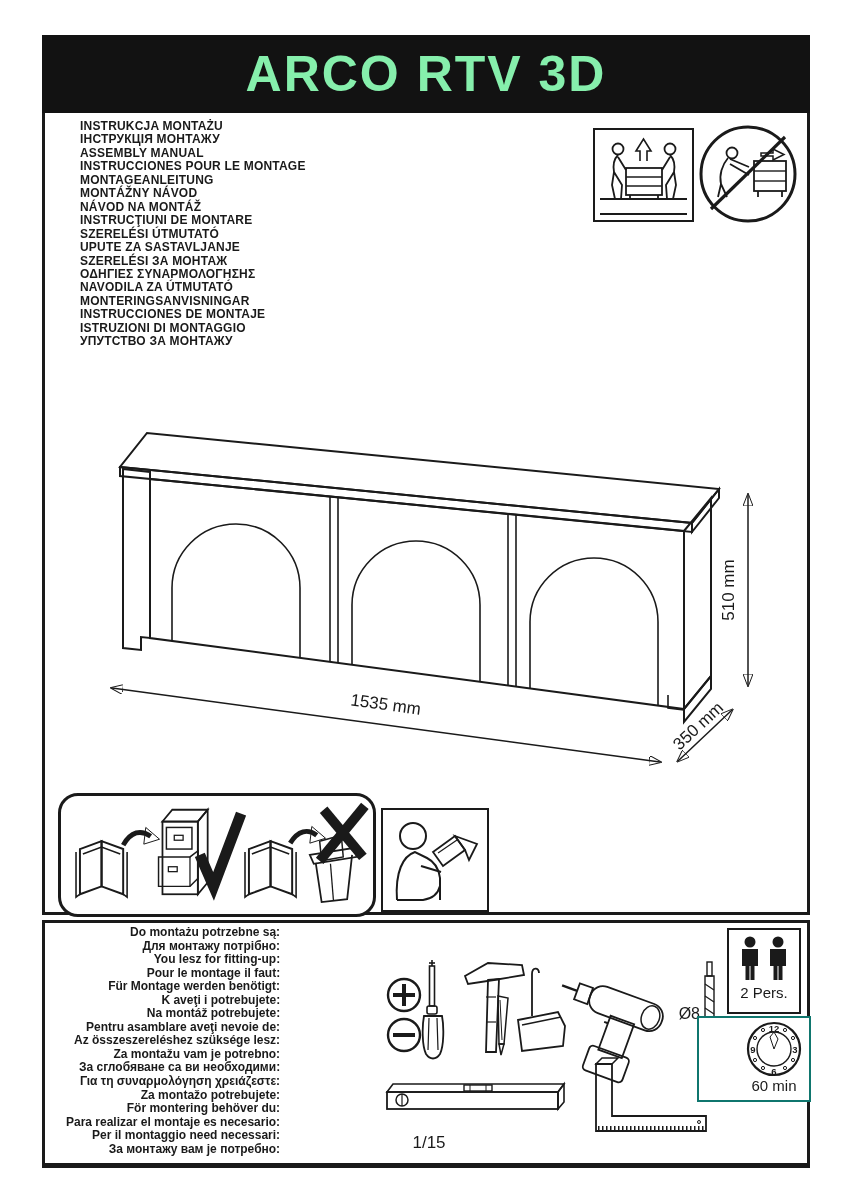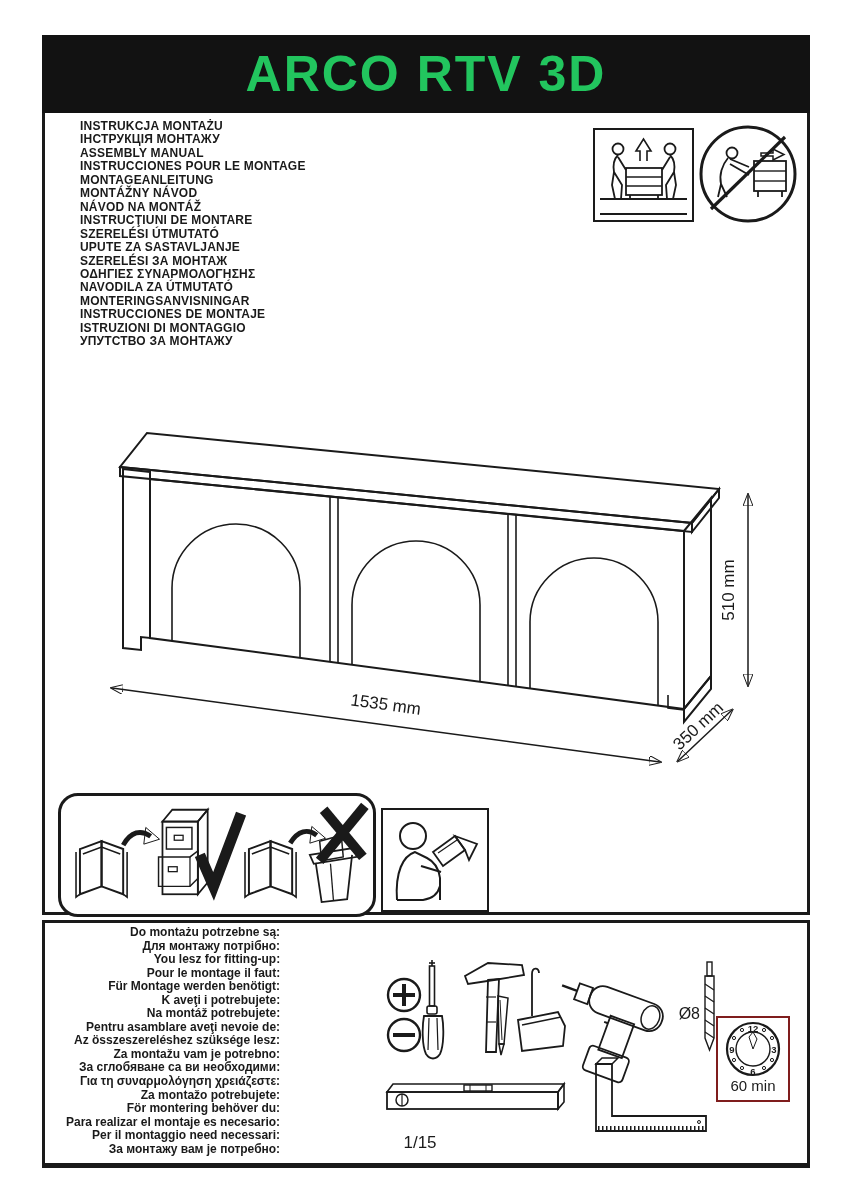--- a/index.html
+++ b/index.html
@@ -2,39 +2,39 @@
 <html><head>
 <meta charset="utf-8">
 <style>
   html,body{margin:0;padding:0;background:#fff;}
   .page{position:relative;width:849px;height:1200px;background:#fff;overflow:hidden;
         font-family:"Liberation Sans",sans-serif;color:#1a1a1a;}
   .main-frame{position:absolute;left:42px;top:35px;width:762px;height:874px;
               border:3px solid #1a1a1a;background:#fff;}
   .title-bar{position:absolute;left:42px;top:35px;width:762px;height:72px;background:#121212;
              border:3px solid #121212;display:flex;align-items:center;justify-content:center;}
-  .title-bar span{color:#22c55e;font-size:50px;font-weight:bold;letter-spacing:2px;}
+  .title-bar span{color:#86efac;font-size:50px;font-weight:bold;letter-spacing:2px;}
   .lang-list{position:absolute;left:80px;top:120px;font-size:12px;font-weight:bold;
              line-height:13.45px;letter-spacing:.2px;white-space:nowrap;}
   .lang-list2{position:absolute;left:66px;top:926px;font-size:12px;font-weight:bold;
               line-height:13.55px;white-space:nowrap;text-align:right;}
   .icon-box{position:absolute;border:2px solid #1a1a1a;background:#fff;}
   .round-icon{position:absolute;}
   .rounded-strip{position:absolute;left:58px;top:793px;width:312px;height:118px;
                  border:3px solid #1a1a1a;border-radius:20px;background:#fff;}
   .read-box{position:absolute;left:381px;top:808px;width:104px;height:100px;
             border:2px solid #1a1a1a;background:#fff;}
   .bottom-frame{position:absolute;left:42px;top:920px;width:762px;height:240px;
                 border:3px solid #1a1a1a;border-bottom-width:5px;background:#fff;}
   .pers-box{position:absolute;left:727px;top:928px;width:70px;height:82px;border:2px solid #1a1a1a;
             background:#fff;text-align:center;}
-  .time-box{position:absolute;left:716px;top:1016px;width:70px;height:82px;border:2px solid #7f1d1d;
-            background:#fff;text-align:center;}
+  .time-box{position:absolute;left:697px;top:1016px;width:70px;height:82px;border:2px solid #0f766e;
+            background:#fff;text-align:center;padding-left:40px;}
   .pers-box .lbl,.time-box .lbl{font-size:15px;line-height:16px;display:block;}
-  .page-num{position:absolute;left:355px;top:1133px;width:130px;text-align:center;font-size:17px;}
+  .page-num{position:absolute;left:364px;top:1133px;width:130px;text-align:center;font-size:17px;}
   svg{display:block;}
   .ln path,.ln line,.ln circle,.ln rect,.ln polygon,.ln polyline,.ln ellipse
       {stroke:#1a1a1a;fill:none;}
 </style>
 </head>
 <body>
 
 <div class="page">
 
   <div class="main-frame"></div>
@@ -271,20 +271,31 @@
     </g>
 
     <g>
       <polygon points="224,112 230,106 246,106 240,112" stroke-width="1.5" fill="#fff"></polygon>
       <polygon points="224,112 240,112 240,164 334,164 334,179 224,179" stroke-width="1.8" fill="#fff"></polygon>
       <line x1="226" y1="176.5" x2="332" y2="176.5" stroke-width="5" stroke-dasharray="1.5,2.5"></line>
       <circle cx="327" cy="170" r="1.5" fill="#1a1a1a" stroke="none"></circle>
     </g>
   </svg>
 
+  <div class="pers-box">
+    <svg width="60" height="50" viewBox="0 0 60 50" style="margin:5px auto 0;">
+      <g fill="#1a1a1a">
+        <circle cx="16" cy="7" r="5.5"></circle>
+        <path d="M8,14 h16 v17 h-3.5 v14 h-4 v-14 h-1 v14 h-4 v-14 H8 Z"></path>
+        <circle cx="44" cy="7" r="5.5"></circle>
+        <path d="M36,14 h16 v17 h-3.5 v14 h-4 v-14 h-1 v14 h-4 v-14 h-3.5 Z"></path>
+      </g>
+    </svg>
+    <span class="lbl">2 Pers.</span>
+  </div>
 
   <div class="time-box">
     <svg class="ln" width="60" height="58" viewBox="0 0 60 58" style="margin:2px auto 0;">
       <circle cx="30" cy="29" r="26" stroke-width="2.2" fill="#fff"></circle>
       <circle cx="30" cy="29" r="17" stroke-width="1.4" fill="#fff"></circle>
       <text x="30" y="11.5" font-size="9.5" font-weight="bold" text-anchor="middle" fill="#1a1a1a" stroke="none" font-family="Liberation Sans, sans-serif">12</text>
       <text x="51" y="32.5" font-size="9.5" font-weight="bold" text-anchor="middle" fill="#1a1a1a" stroke="none" font-family="Liberation Sans, sans-serif">3</text>
       <text x="30" y="55" font-size="9.5" font-weight="bold" text-anchor="middle" fill="#1a1a1a" stroke="none" font-family="Liberation Sans, sans-serif">6</text>
       <text x="9" y="32.5" font-size="9.5" font-weight="bold" text-anchor="middle" fill="#1a1a1a" stroke="none" font-family="Liberation Sans, sans-serif">9</text>
       <g fill="#1a1a1a">

